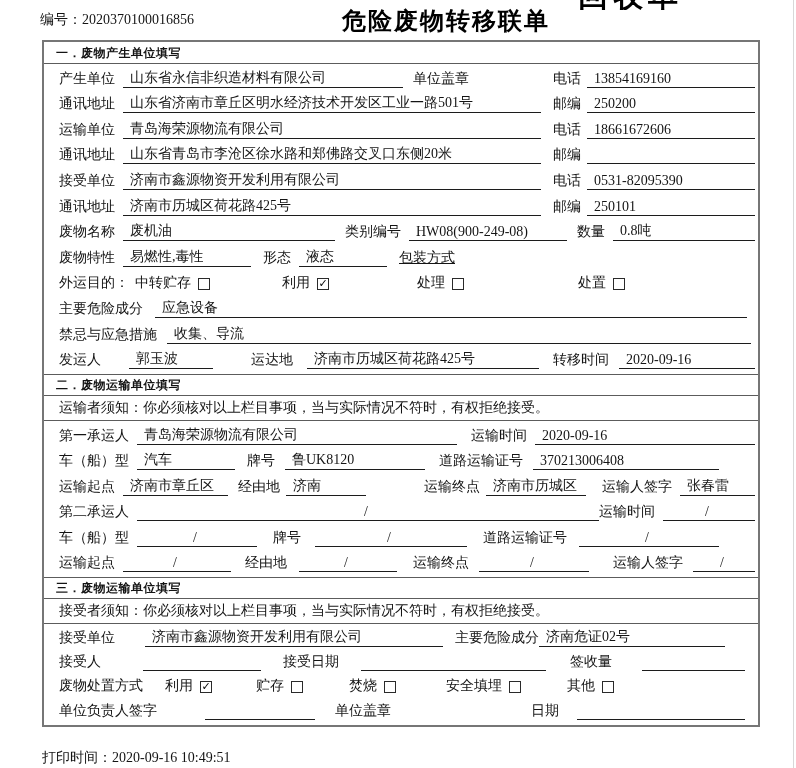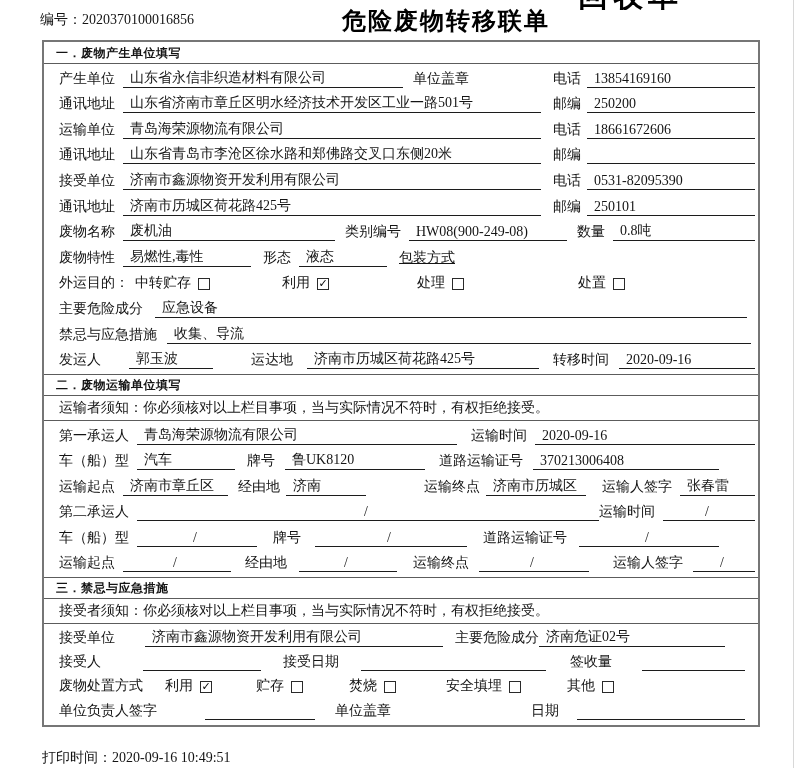--- a/index.html
+++ b/index.html
@@ -222,21 +222,21 @@
       <span class="u ctr" style="width:108px;margin-left:8px;">/</span>
       <span class="lb" style="margin-left:14px;">经由地</span>
       <span class="u ctr" style="width:98px;margin-left:12px;">/</span>
       <span class="lb" style="margin-left:16px;">运输终点</span>
       <span class="u ctr" style="width:110px;margin-left:10px;">/</span>
       <span class="lb" style="margin-left:24px;">运输人签字</span>
       <span class="u ctr grow" style="margin-left:10px;">/</span>
     </div>
   </div>
 
-  <div class="shdr mid">三．禁忌与应急措施</div>
+  <div class="shdr mid">三．废物运输单位填写</div>
   <div class="notice-row">接受者须知：你必须核对以上栏目事项，当与实际情况不符时，有权拒绝接受。</div>
   <div class="block block-3">
 
     <div class="r">
       <span class="lb">接受单位</span>
       <span class="u" style="width:298px;margin-left:30px;">济南市鑫源物资开发利用有限公司</span>
       <span class="lb" style="margin-left:12px;">主要危险成分</span>
       <span class="u grow" style="margin-left:0;margin-right:30px;">济南危证02号</span>
     </div>
 

